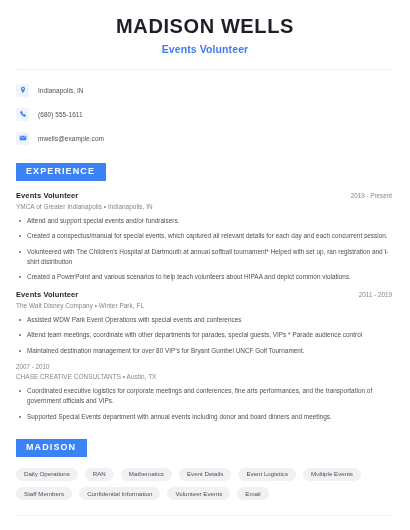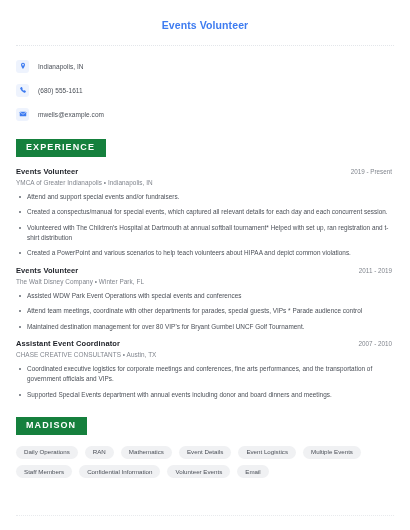--- a/index.html
+++ b/index.html
@@ -77,21 +77,21 @@
     color: #4a4f57;
     letter-spacing: 0.05px;
   }
 
   
   .section {
     margin-top: 14px;
   }
   .section-badge {
     display: inline-block;
-    background: #15803d;
+    background: #3b82f6;
     color: #ffffff;
     font-size: 9px;
     font-weight: bold;
     letter-spacing: 1.1px;
     padding: 4px 11px 4px 10px;
     line-height: 1.1;
   }
 
   
   .entries { margin-top: 10px; }
@@ -167,20 +167,21 @@
     bottom: 14px;
     border-top: 1px dotted #e8eaed;
   }
 </style>
 </head>
 <body>
 
 <div class="page">
 
   <div class="header">
+    <div class="name">MADISON WELLS</div>
     <div class="job-title">Events Volunteer</div>
   </div>
 
   <hr class="divider">
 
   <div class="contacts">
 
     <div class="contact-row">
       <span class="contact-icon">
         <svg width="8" height="8" viewBox="0 0 16 16">
@@ -238,21 +239,20 @@
         <div class="entry-org">The Walt Disney Company  • Winter Park, FL</div>
         <ul class="bullets">
           <li>Assisted WDW Park Event Operations with special events and conferences</li>
           <li>Attend team meetings, coordinate with other departments for parades, special guests, VIPs * Parade audience control</li>
           <li>Maintained destination management for over 80 VIP's for Bryant Gumbel UNCF Golf Tournament.</li>
         </ul>
       </div>
 
       <div class="entry">
         <div class="entry-head">
-          <span class="entry-role">Assistant Event Coordinator</span>
           <span class="entry-dates">2007 - 2010</span>
         </div>
         <div class="entry-org">CHASE CREATIVE CONSULTANTS  • Austin, TX</div>
         <ul class="bullets">
           <li>Coordinated executive logistics for corporate meetings and conferences, fine arts performances, and the transportation of government officials and VIPs.</li>
           <li>Supported Special Events department with annual events including donor and board dinners and meetings.</li>
         </ul>
       </div>
 
     </div>

